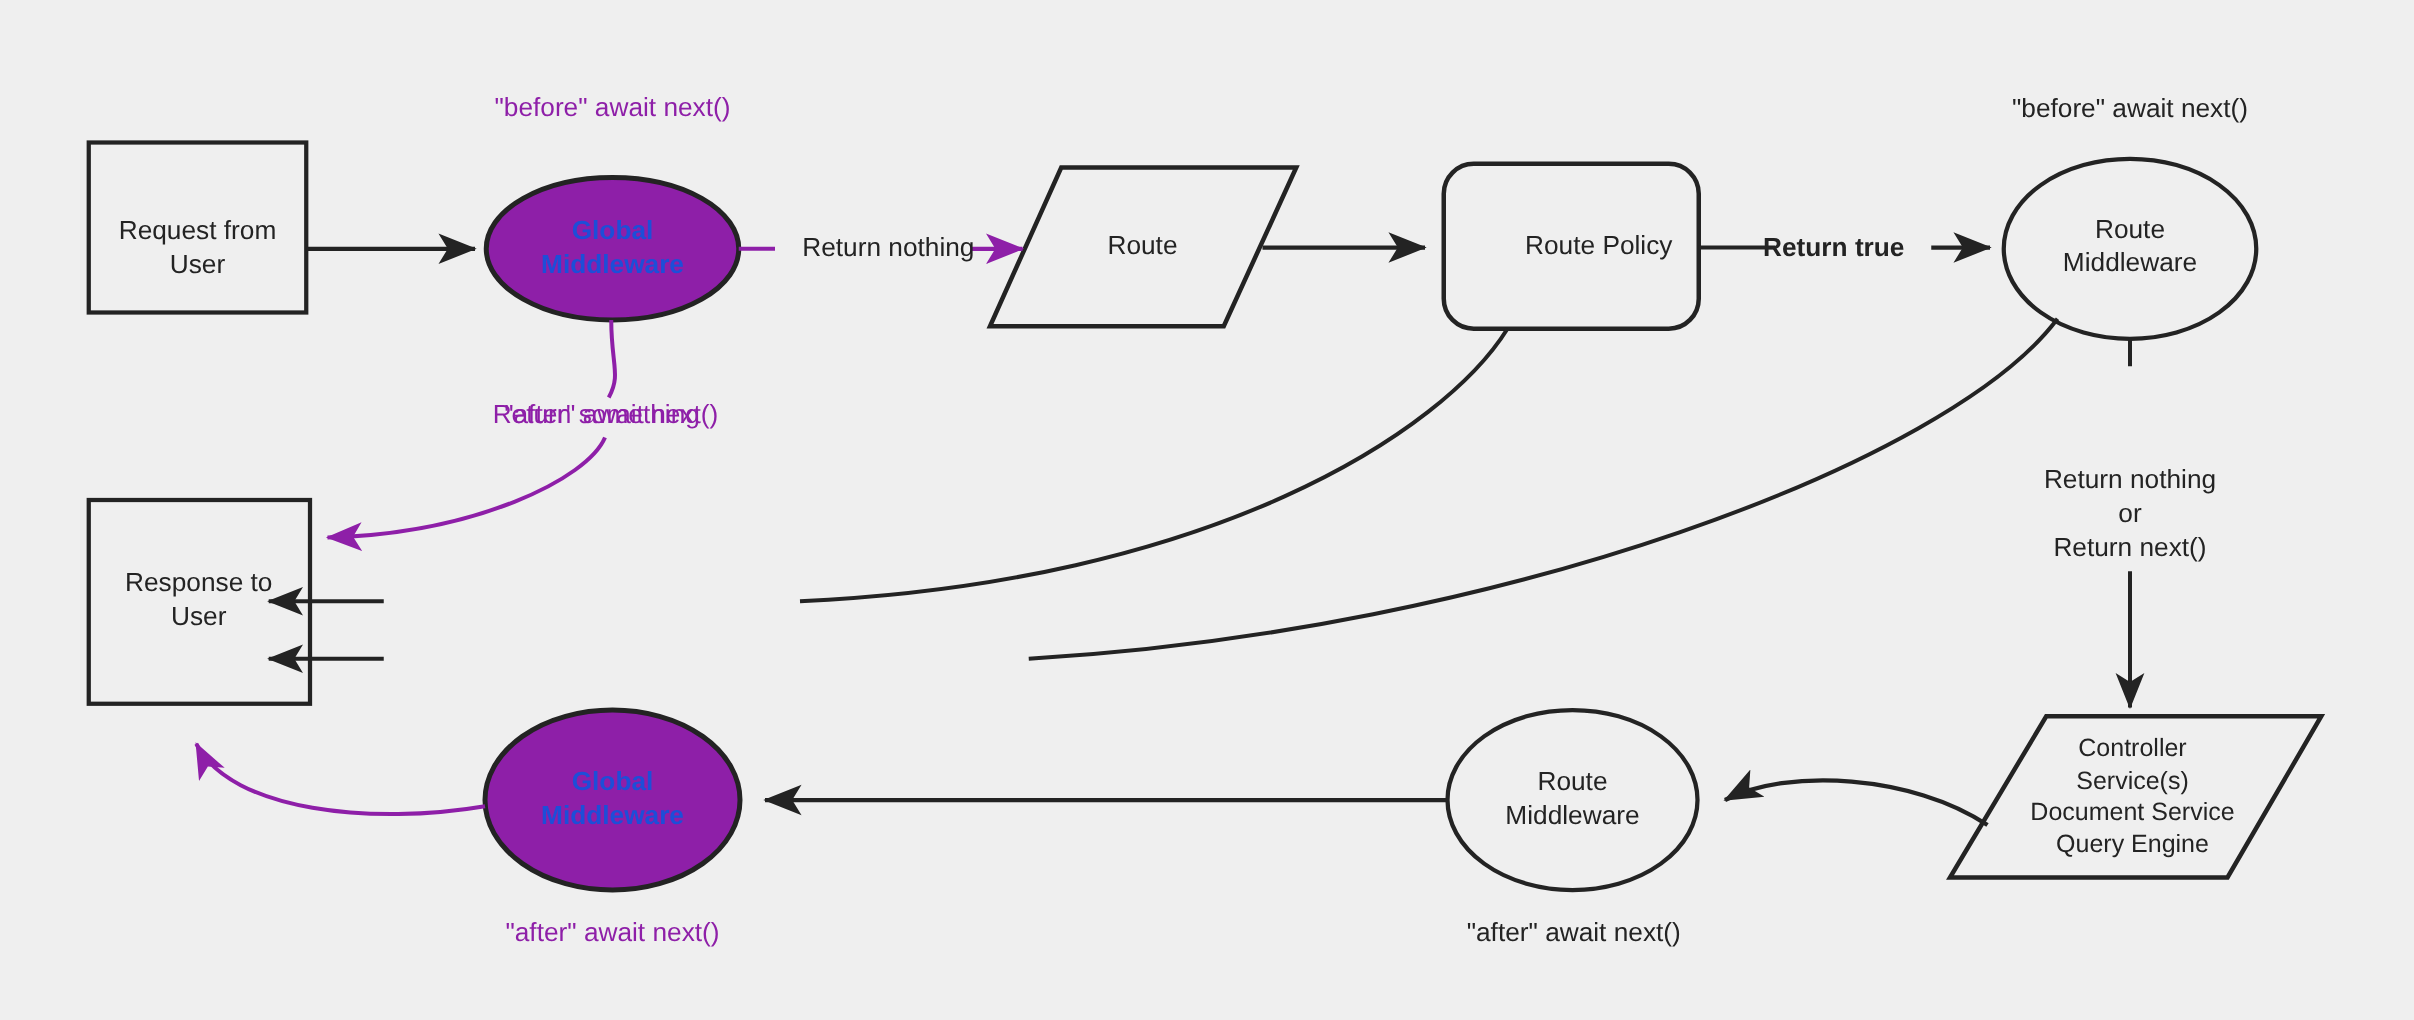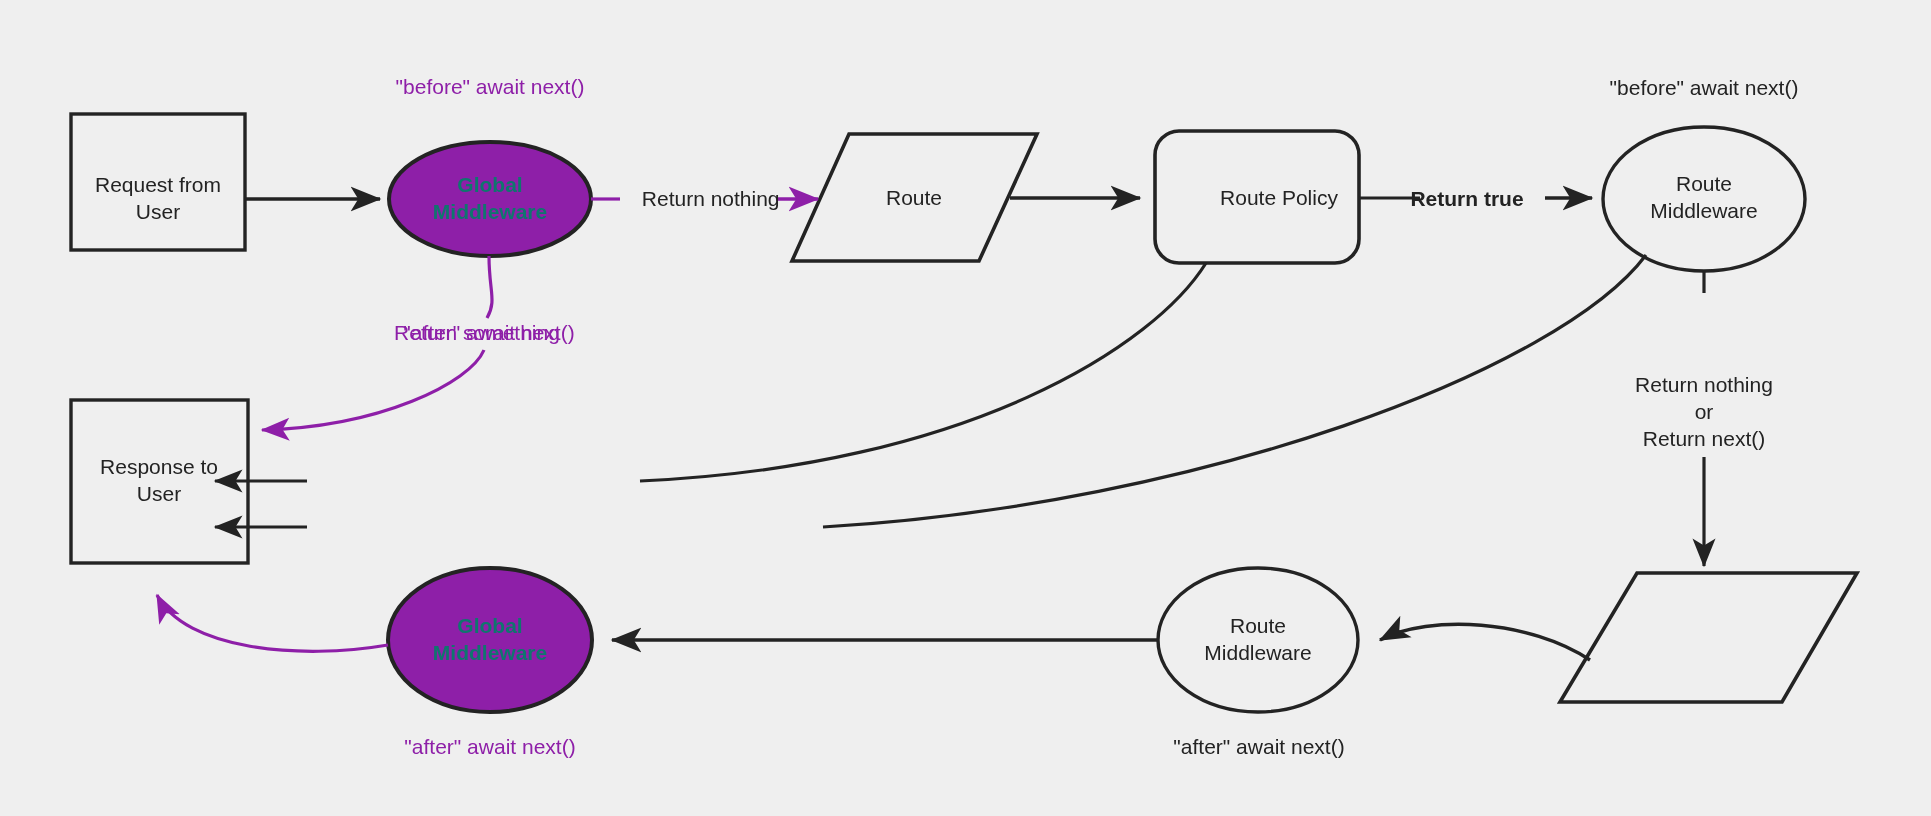--- a/index.html
+++ b/index.html
@@ -34,21 +34,21 @@
     pointer-events: none;
   }
   .node-label {
     font-size: 21px;
     color: #232323;
   }
   .node-label.small {
     font-size: 20px;
   }
   .node-label.on-purple {
-    color: #0f766e;
+    color: #1d4ed8;
     font-weight: bold;
     font-size: 21px;
   }
   .edge-label {
     font-size: 21px;
     color: #232323;
   }
   .edge-label.purple {
     color: #8e1fa8;
   }
@@ -124,20 +124,24 @@
   <div class="node-label on-purple centered" style="left:490px; top:199px; width:190px;">Global
 Middleware</div>
 
   <div class="node-label centered" style="left:914px; top:198px; width:160px;">Route</div>
 
   <div class="node-label centered" style="left:1257px; top:198px; width:200px;margin-left:22px;">Route Policy</div>
 
   <div class="node-label centered" style="left:1704px; top:198px; width:190px;">Route
 Middleware</div>
 
+  <div class="node-label small centered" style="left:1706px; top:638px; width:230px;">Controller
+Service(s)
+Document Service
+Query Engine</div>
 
   <div class="node-label centered" style="left:1258px; top:640px; width:190px;">Route
 Middleware</div>
 
   <div class="node-label on-purple centered" style="left:490px; top:640px; width:190px;">Global
 Middleware</div>
 
   <div class="node-label centered" style="left:159px; top:481px; width:172px;">Response to
 User</div>
 

